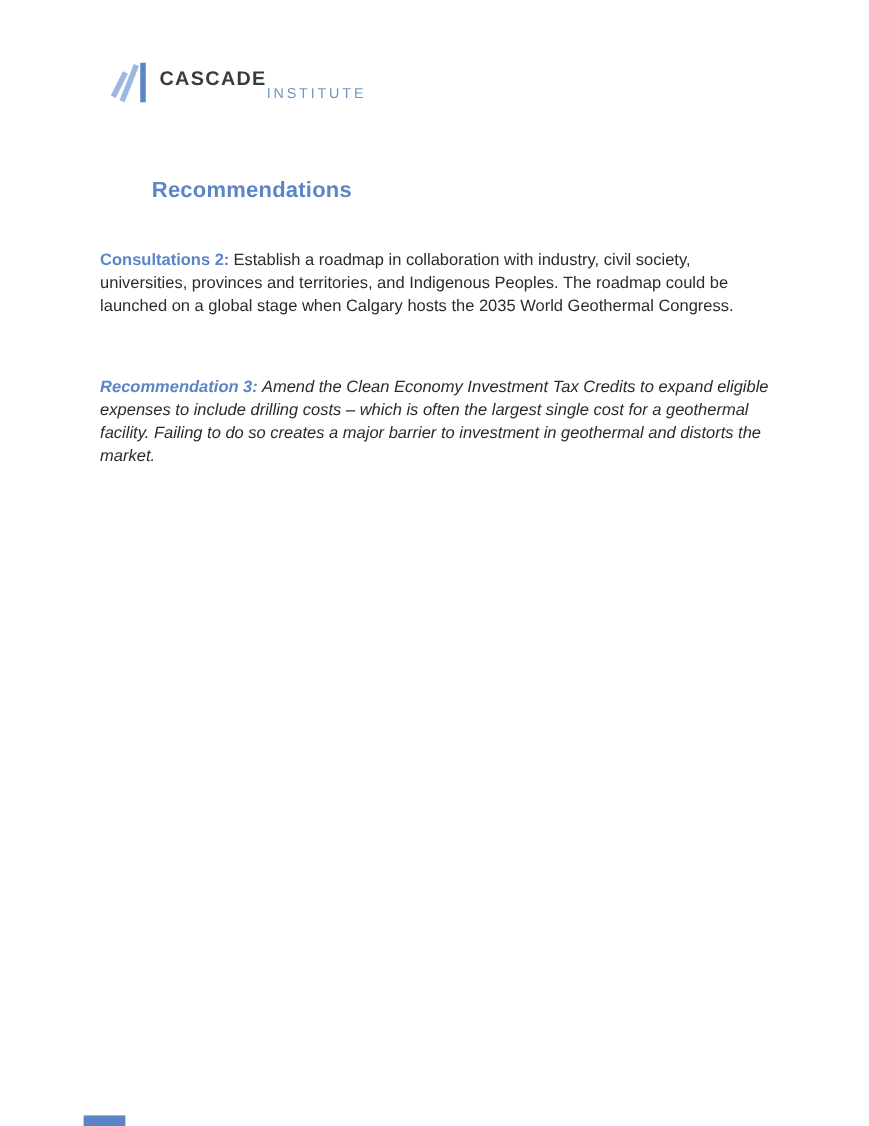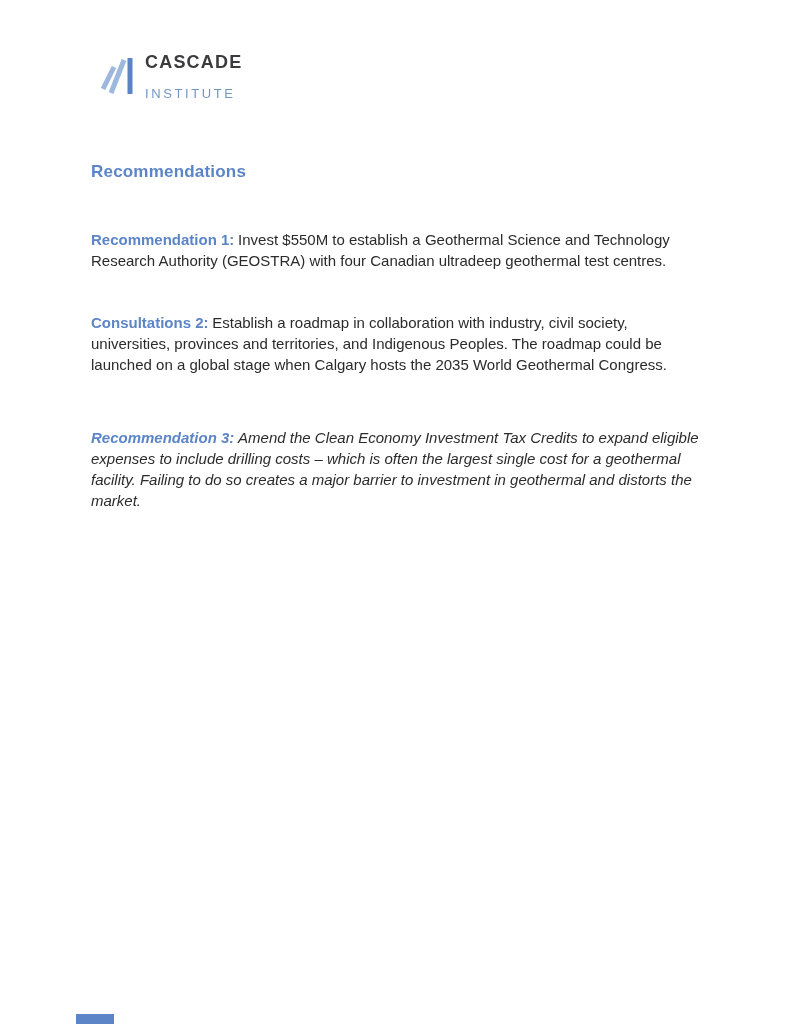--- a/index.html
+++ b/index.html
@@ -22,21 +22,21 @@
     display: flex;
     align-items: flex-start;
   }
   .logo {
     display: flex;
     align-items: center;
     width: 137px;
     margin-top: 6px;
   }
   .logo-icon { flex: 0 0 auto; margin-right: 7px; }
-  .logo-text { display: flex; flex-direction: column; line-height: 1; }
+  .logo-text { display: flex; line-height: 1; }
   .logo-cascade {
     font-size: 18px;
     font-weight: 700;
     letter-spacing: 1.2px;
     color: #3b3b3d;
   }
   .logo-institute {
     font-size: 13px;
     font-weight: 400;
     letter-spacing: 2.6px;
@@ -52,24 +52,25 @@
   .header-line.bold { font-weight: 700; }
 
   
   .content {
     position: absolute;
     top: 162px;
     left: 91px;
     width: 614px;
   }
   .section-title {
-    font-size: 17px;
+    font-size: 20px;
     font-weight: 700;
     color: #5c85c7;
     letter-spacing: 0.2px;
+    margin-left: 47px;
   }
   .rec {
     font-size: 15px;
     line-height: 21px;
     color: #2b2b2b;
   }
   .rec-1 { margin-top: 47px; }
   .rec-2 { margin-top: 41px; }
   .rec-3 { margin-top: 52px; font-style: italic; }
   .rec-label {
@@ -105,21 +106,20 @@
       <span class="logo-text">
         <span class="logo-cascade">CASCADE</span>
         <span class="logo-institute">INSTITUTE</span>
       </span>
     </div>
   </header>
 
   <main class="content">
     <h1 class="section-title">Recommendations</h1>
 
-    <p class="rec rec-1"><span class="rec-label">Recommendation 1:</span><span>Invest $550M to establish a Geothermal Science and Technology Research Authority (GEOSTRA) with four Canadian ultradeep geothermal test centres.</span></p>
 
     <p class="rec rec-2"><span class="rec-label">Consultations 2:</span><span>Establish a roadmap in collaboration with industry, civil society, universities, provinces and territories, and Indigenous Peoples. The roadmap could be launched on a global stage when Calgary hosts the 2035 World Geothermal Congress.</span></p>
 
     <p class="rec rec-3"><span class="rec-label">Recommendation 3:</span><span>Amend the Clean Economy Investment Tax Credits to expand eligible expenses to include drilling costs – which is often the largest single cost for a geothermal facility.  Failing to do so creates a major barrier to investment in geothermal and distorts the market.</span></p>
   </main>
 
   <div class="footer-bar"></div>
 
 </div>
 

